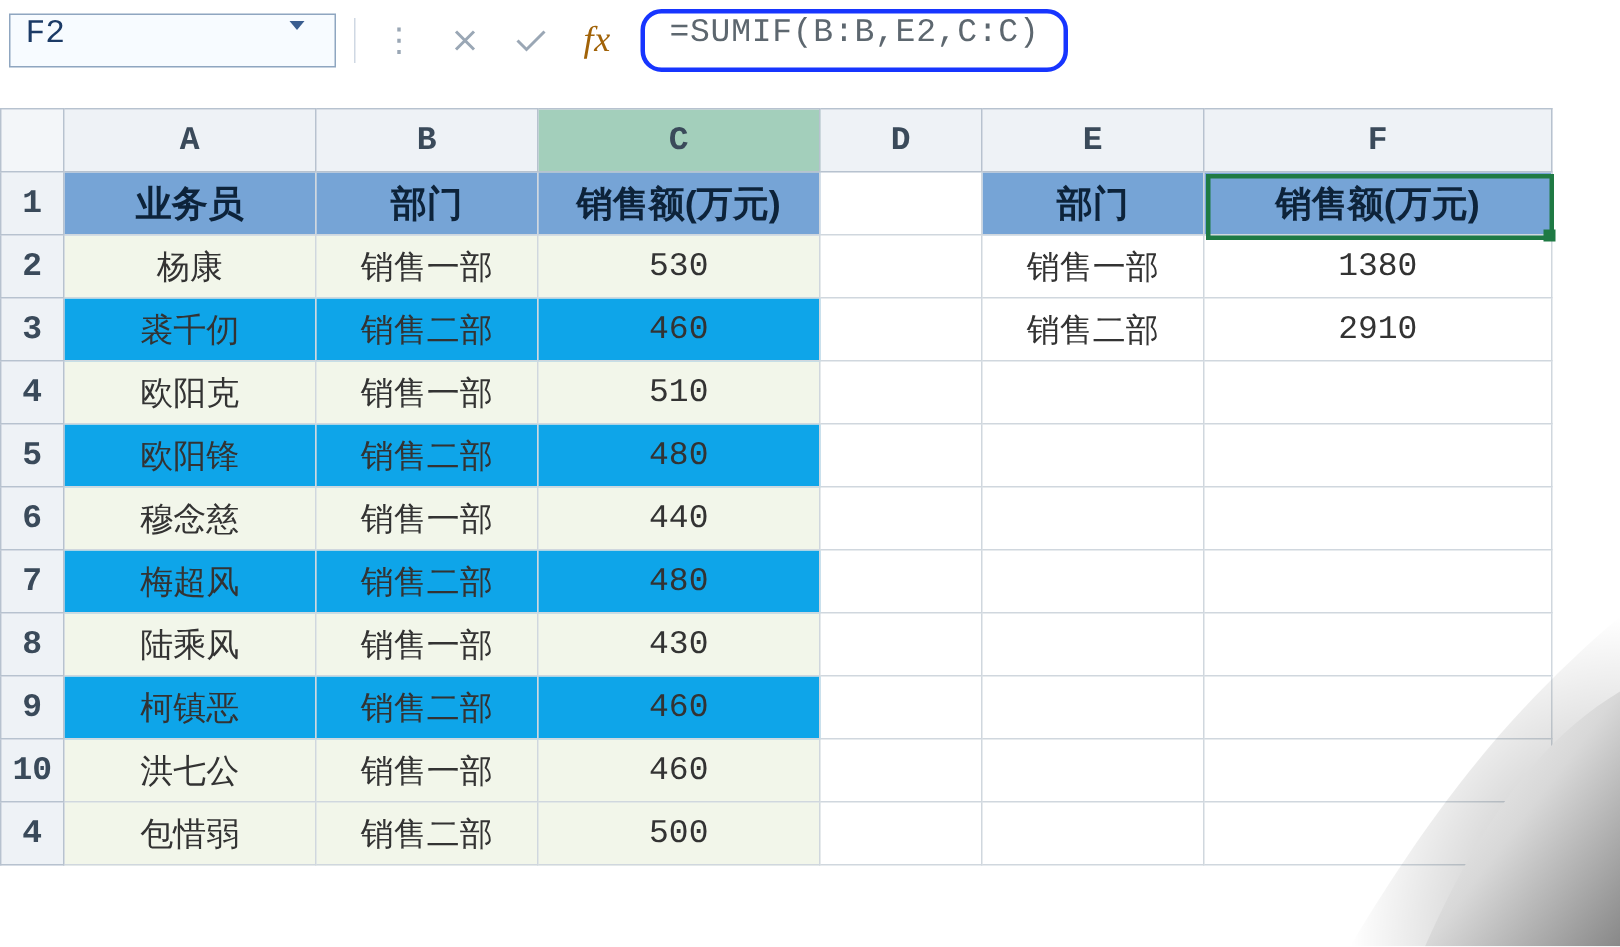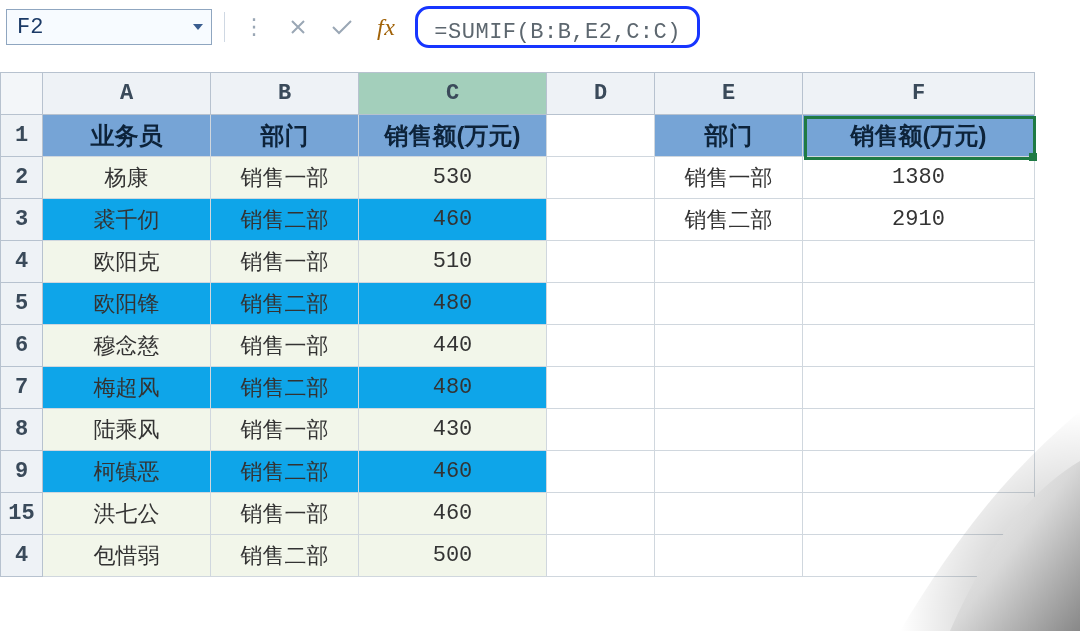--- a/index.html
+++ b/index.html
@@ -22,27 +22,27 @@
   
   .fxbar {
     display: flex;
     align-items: center;
     height: 46px;
     padding: 4px 6px 0 6px;
     gap: 10px;
   }
   .namebox {
     display: flex;
-    align-items: center;
+    align-items: flex-start;
     justify-content: space-between;
     width: 188px;
     height: 34px;
     border: 1px solid #8fa6c0;
     background: #f7fbff;
-    padding: 0 6px 0 10px;
+    padding: 0 18px 0 10px;
     font-family: Consolas, "Courier New", monospace;
     font-size: 22px;
     color: #1b3a66;
   }
   .namebox .chev svg { display:block; }
   .vsep {
     width: 1px;
     height: 30px;
     background: #cfd8e3;
     margin: 0 2px;
@@ -61,21 +61,21 @@
   .fx-controls .ctl svg { display:block; }
   .fx-label {
     font-family: "Times New Roman", serif;
     font-style: italic;
     font-size: 24px;
     color: #a16207;
     letter-spacing: 0.5px;
   }
   .formula-pill {
     display: inline-flex;
-    align-items: flex-end;
+    align-items: flex-start;
     height: 36px;
     padding: 0 16px;
     border: 3px solid #1735ff;
     border-radius: 14px;
     font-family: Consolas, "Courier New", monospace;
     font-size: 24px;
     color: #5d676f;
     letter-spacing: 0.5px;
     margin-left: 4px;
   }
@@ -304,21 +304,21 @@
       <th class="rowhdr">9</th>
       <td class="band-dark cn">柯镇恶</td>
       <td class="band-dark cn">销售二部</td>
       <td class="band-dark mono">460</td>
       <td class="plain"></td>
       <td class="plain"></td>
       <td class="plain"></td>
     </tr>
 
     <tr>
-      <th class="rowhdr">15</th>
+      <th class="rowhdr">10</th>
       <td class="band-light cn">洪七公</td>
       <td class="band-light cn">销售一部</td>
       <td class="band-light mono">460</td>
       <td class="plain"></td>
       <td class="plain"></td>
       <td class="plain"></td>
     </tr>
 
 
     <tr>

